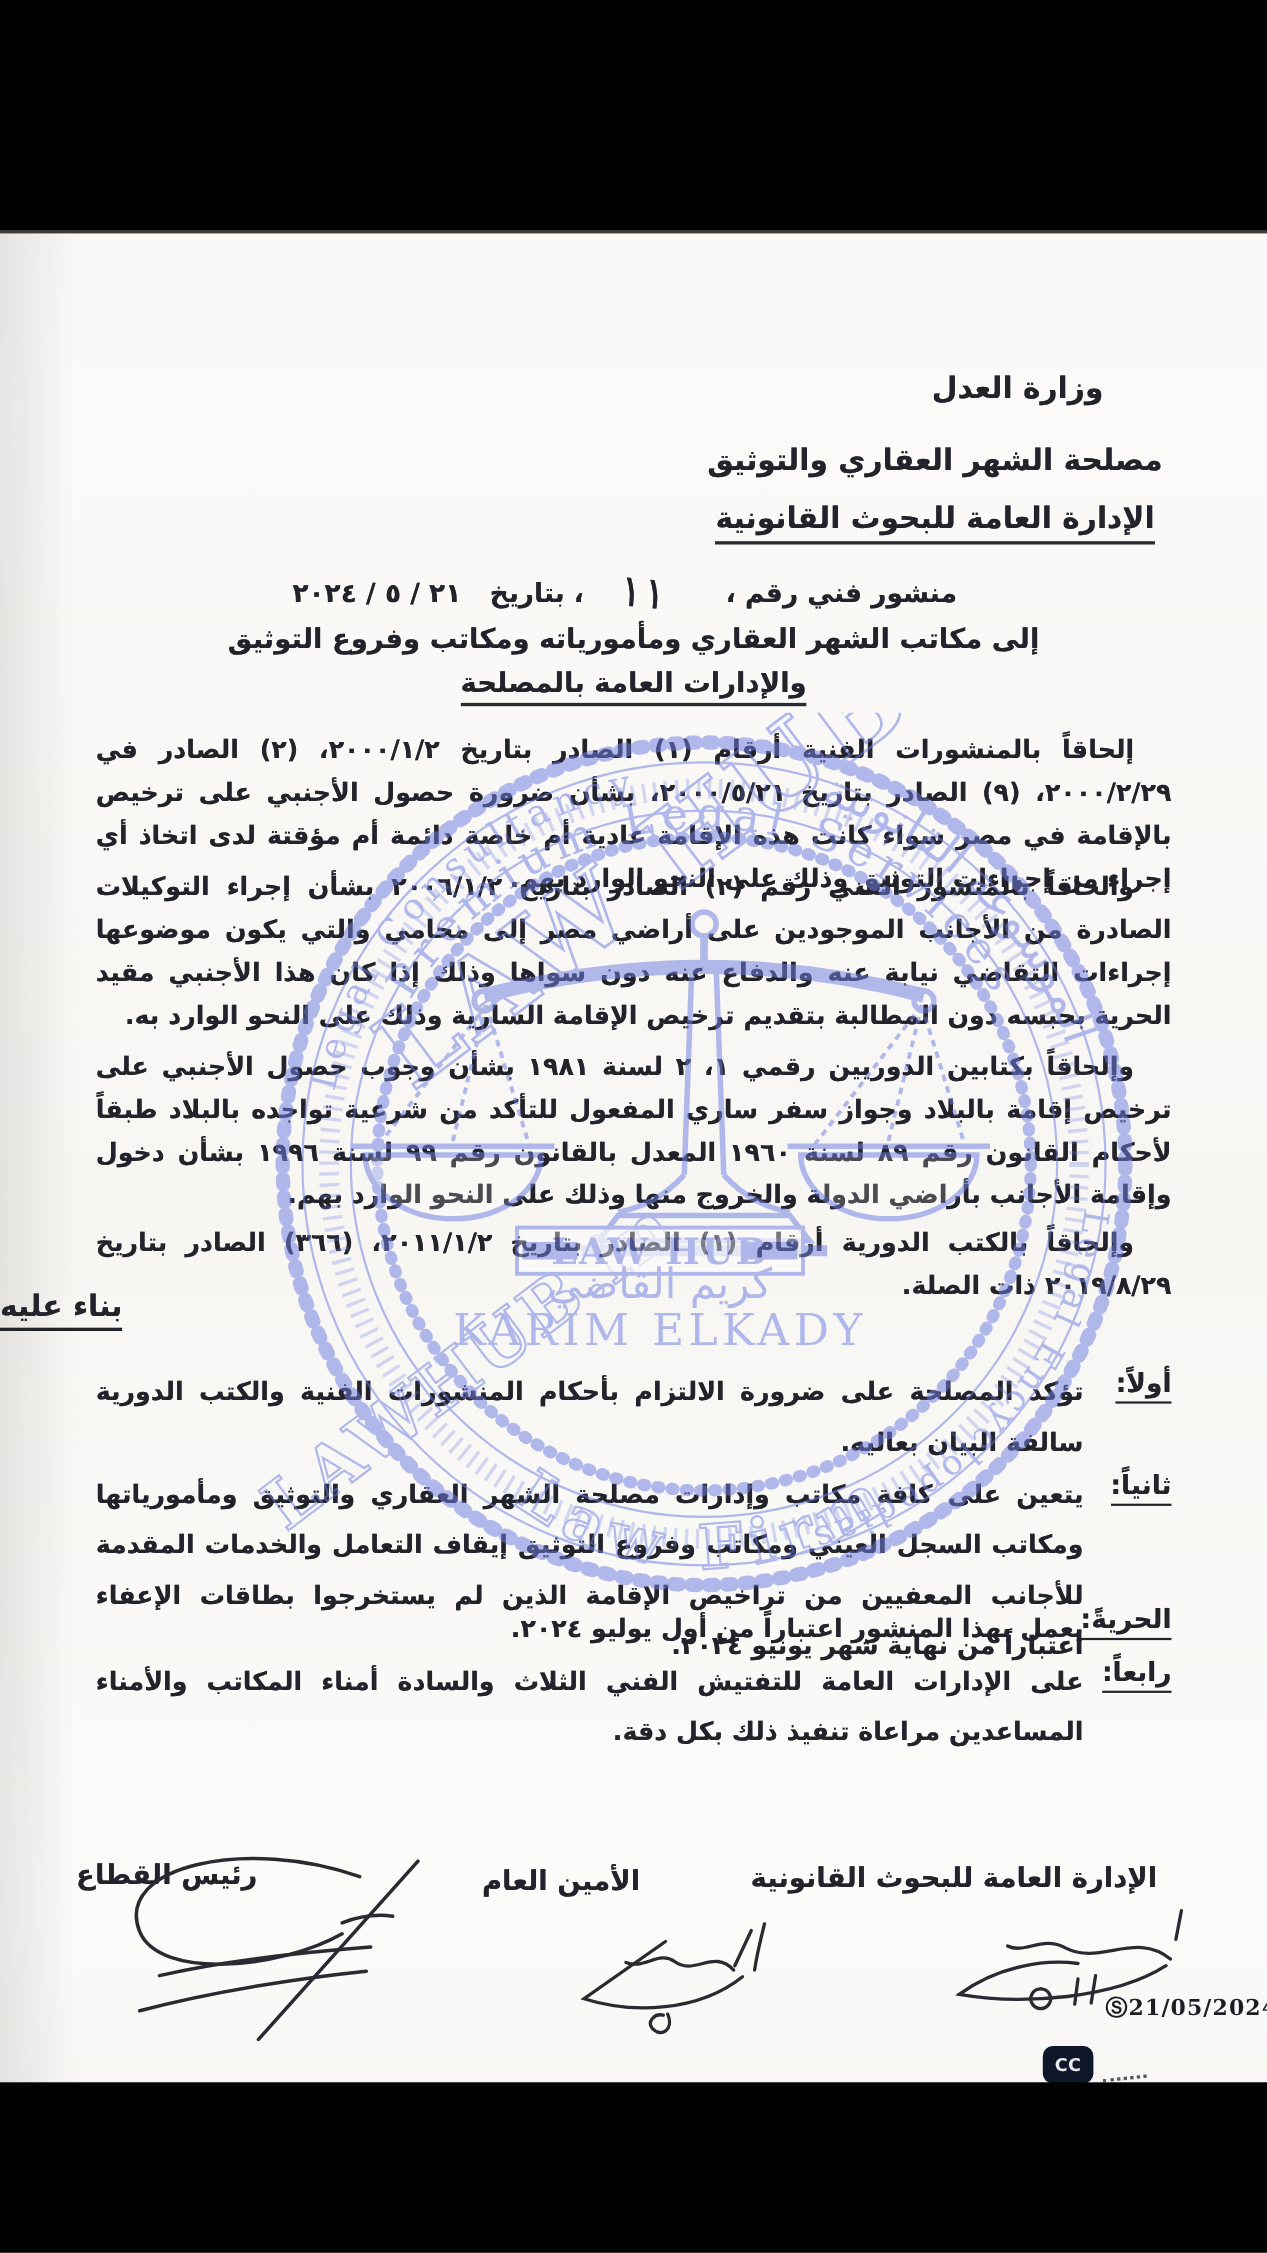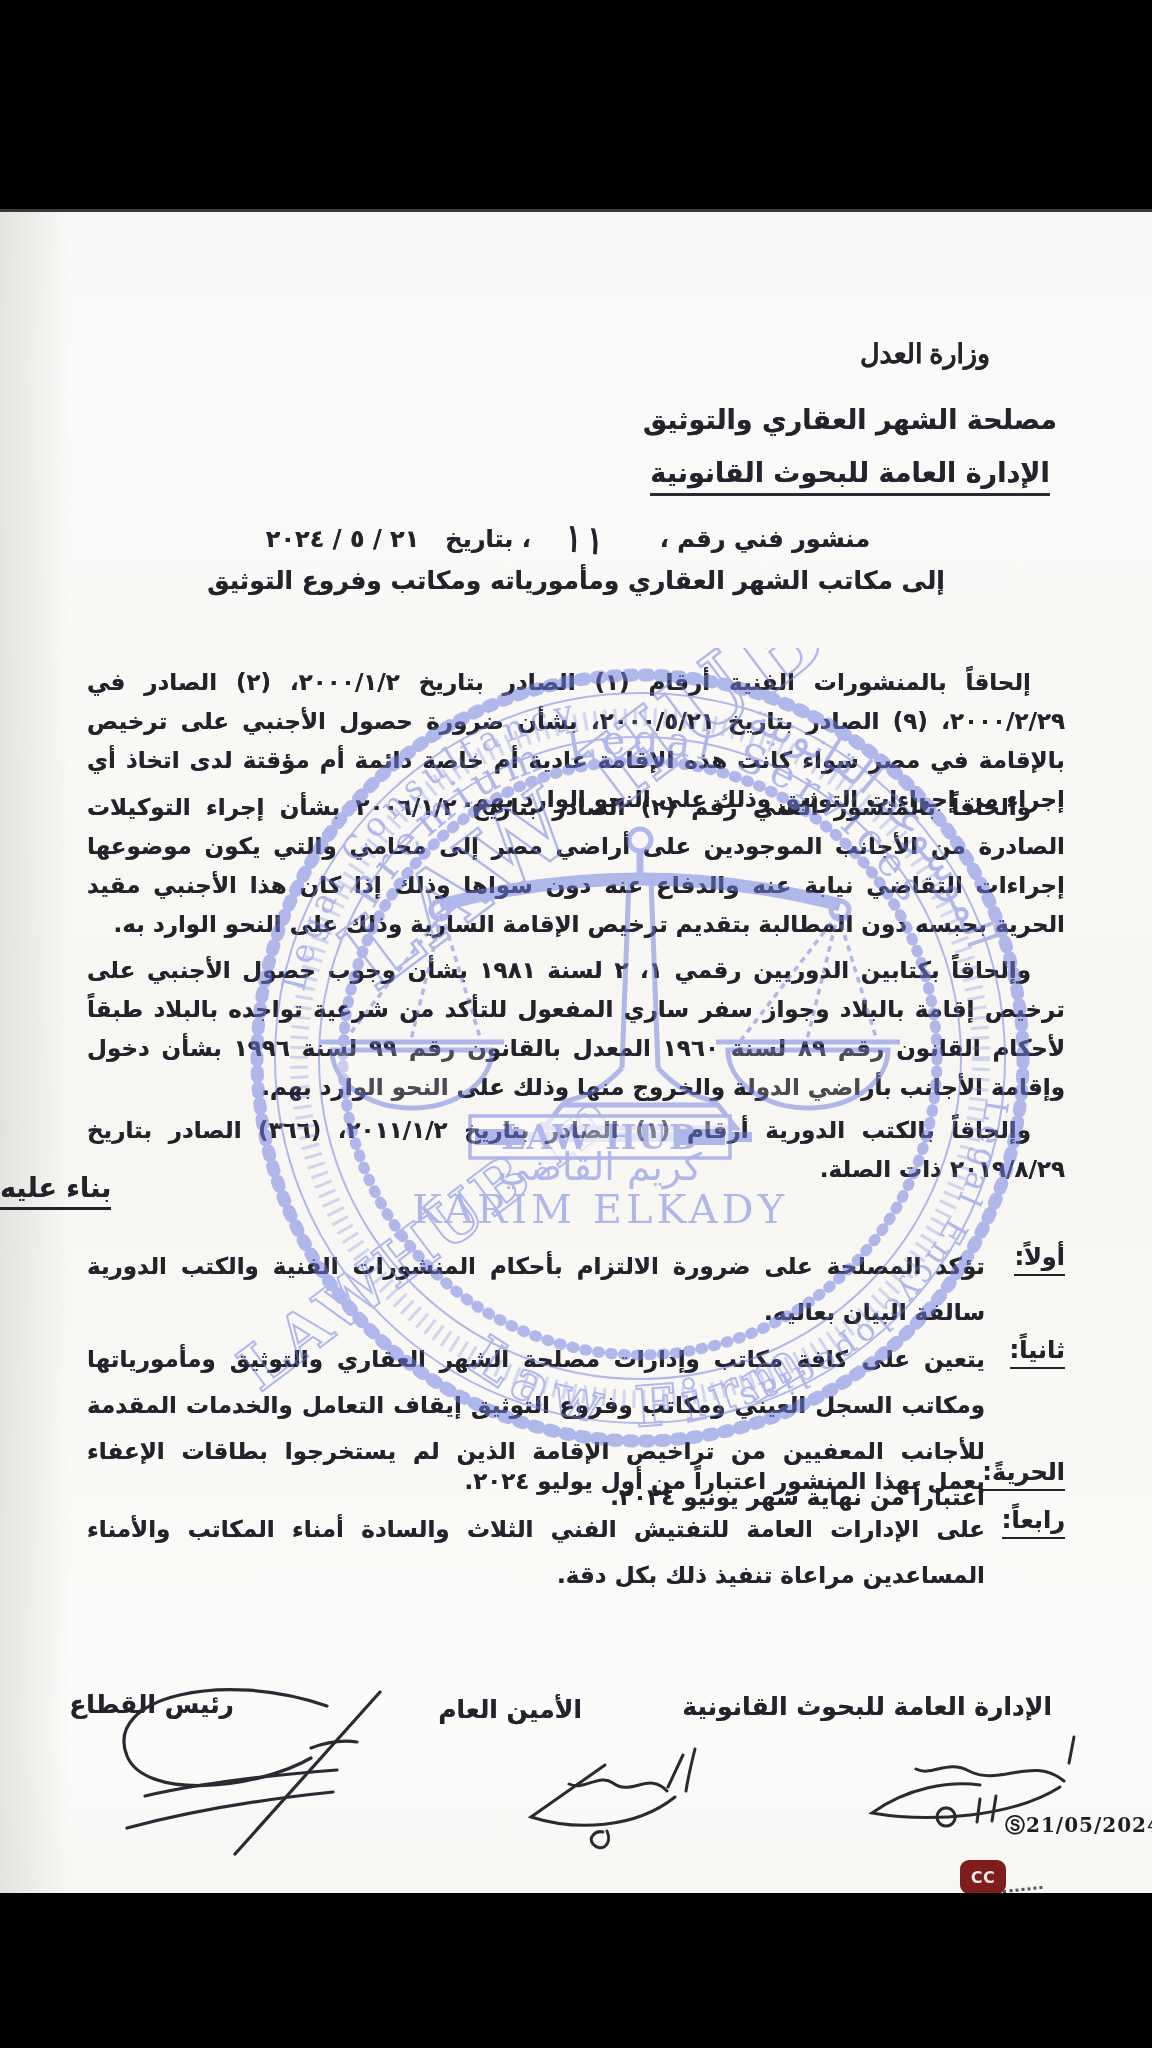--- a/index.html
+++ b/index.html
@@ -11,21 +11,21 @@
   .paper::before{content:"";position:absolute;inset:0;
          background:linear-gradient(90deg,rgba(190,188,184,.35) 0,rgba(255,255,255,0) 70px);}
   .bar-top{position:absolute;left:0;top:0;width:1152px;height:209px;background:#000;
            border-bottom:3px solid #3a3a3a;z-index:30;}
   .bar-bottom{position:absolute;left:0;top:1893px;width:1152px;height:155px;background:#000;z-index:30;}
 
   .ink{color:#23232b;font-weight:700;text-shadow:0 0 .5px rgba(30,30,40,.7);}
 
   
   .hdr{position:absolute;right:95px;top:338px;text-align:center;z-index:5;}
-  .hdr .l1{font-size:27px;padding-left:150px;font-family:Liberation Serif, serif;}
+  .hdr .l1{font-size:27px;padding-left:150px;}
   .hdr .l2{font-size:27px;margin-top:34px;}
   .hdr .l3{font-size:27px;margin-top:22px;display:inline-block;
            border-bottom:3px solid #2a2a32;padding-bottom:5px;}
 
   
   .circline{position:absolute;right:282px;top:516px;direction:rtl;display:flex;
             align-items:center;gap:26px;font-size:24px;z-index:5;}
   .circline .hand{font-size:40px;font-weight:400;transform:rotate(6deg);margin:0 28px 0 6px;}
   .circline .hdate{letter-spacing:6px;}
 
@@ -57,24 +57,24 @@
   #sigt-m{right:570px;top:1695px;}
   #sigt-l{right:918px;top:1690px;}
   .sig-svg{position:absolute;z-index:6;}
   #sigs-r{left:828px;top:1725px;}
   #sigs-m{left:505px;top:1733px;}
   #sigs-l{left:75px;top:1678px;}
 
   .stampdate{position:absolute;left:1005px;top:1812px;font-family:"DejaVu Serif",serif;
              font-weight:700;font-size:20px;color:#1d1d24;letter-spacing:1px;z-index:5;}
 
-  .cc-badge{position:absolute;left:948px;top:1860px;width:46px;height:34px;background:#7f1d1d;
+  .cc-badge{position:absolute;left:948px;top:1860px;width:46px;height:34px;background:#0f172a;
             border-radius:9px;color:#e8e9ec;font-size:16px;font-weight:700;display:flex;
             align-items:center;justify-content:center;z-index:10;letter-spacing:.5px;
-            font-family:"DejaVu Sans",sans-serif;margin-left:12px;}
+            font-family:"DejaVu Sans",sans-serif;}
   .cc-marks{position:absolute;left:1002px;top:1878px;width:40px;height:10px;z-index:10;
             border-bottom:3px dotted #55565a;transform:rotate(-6deg);}
 
   
   .wm{position:absolute;left:140px;top:648px;width:1000px;height:830px;opacity:.52;z-index:8;
       pointer-events:none;}
   .wm text{font-family:"DejaVu Serif",serif;}
   .wm .ar{font-family:"DejaVu Sans",sans-serif;}
 </style>
 </head>
@@ -89,20 +89,23 @@
     <div class="l3">الإدارة العامة للبحوث القانونية</div>
   </div>
 
   <div class="circline ink">
     <span>منشور فني رقم ،</span>
     <span class="hand">١١</span>
     <span>، بتاريخ</span>
     <span class="hdate">٢١ / ٥ / ٢٠٢٤</span>
   </div>
   <div class="addr1 ink">إلى مكاتب الشهر العقاري ومأمورياته ومكاتب وفروع التوثيق</div>
+  <div class="addr2 ink">
+    <span>والإدارات العامة بالمصلحة</span>
+  </div>
 
   <p class="para ink" id="p1">إلحاقاً بالمنشورات الفنية أرقام (١) الصادر بتاريخ ٢٠٠٠/١/٢، (٢) الصادر في ٢٠٠٠/٢/٢٩، (٩) الصادر بتاريخ ٢٠٠٠/٥/٢١، بشأن ضرورة حصول الأجنبي على ترخيص بالإقامة في مصر سواء كانت هذه الإقامة عادية أم خاصة دائمة أم مؤقتة لدى اتخاذ أي إجراء من إجراءات التوثيق وذلك على النحو الوارد بهم.</p>
   <p class="para ink" id="p2">والحاقاً بالمنشور الفني رقم (٢) الصادر بتاريخ ٢٠٠٦/١/٢ بشأن إجراء التوكيلات الصادرة من الأجانب الموجودين على أراضي مصر إلى محامي والتي يكون موضوعها إجراءات التقاضي نيابة عنه والدفاع عنه دون سواها وذلك إذا كان هذا الأجنبي مقيد الحرية بحبسه دون المطالبة بتقديم ترخيص الإقامة السارية وذلك على النحو الوارد به.</p>
   <p class="para ink" id="p3">وإلحاقاً بكتابين الدوريين رقمي ١، ٢ لسنة ١٩٨١ بشأن وجوب حصول الأجنبي على ترخيص إقامة بالبلاد وجواز سفر ساري المفعول للتأكد من شرعية تواجده بالبلاد طبقاً لأحكام القانون رقم ٨٩ لسنة ١٩٦٠ المعدل بالقانون رقم ٩٩ لسنة ١٩٩٦ بشأن دخول وإقامة الأجانب بأراضي الدولة والخروج منها وذلك على النحو الوارد بهم.</p>
   <p class="para ink" id="p4">وإلحاقاً بالكتب الدورية أرقام (١) الصادر بتاريخ ٢٠١١/١/٢، (٣٦٦) الصادر بتاريخ ٢٠١٩/٨/٢٩ ذات الصلة.</p>
 
   <div class="heading ink">
     <span>بناء عليه</span>
   </div>
 

